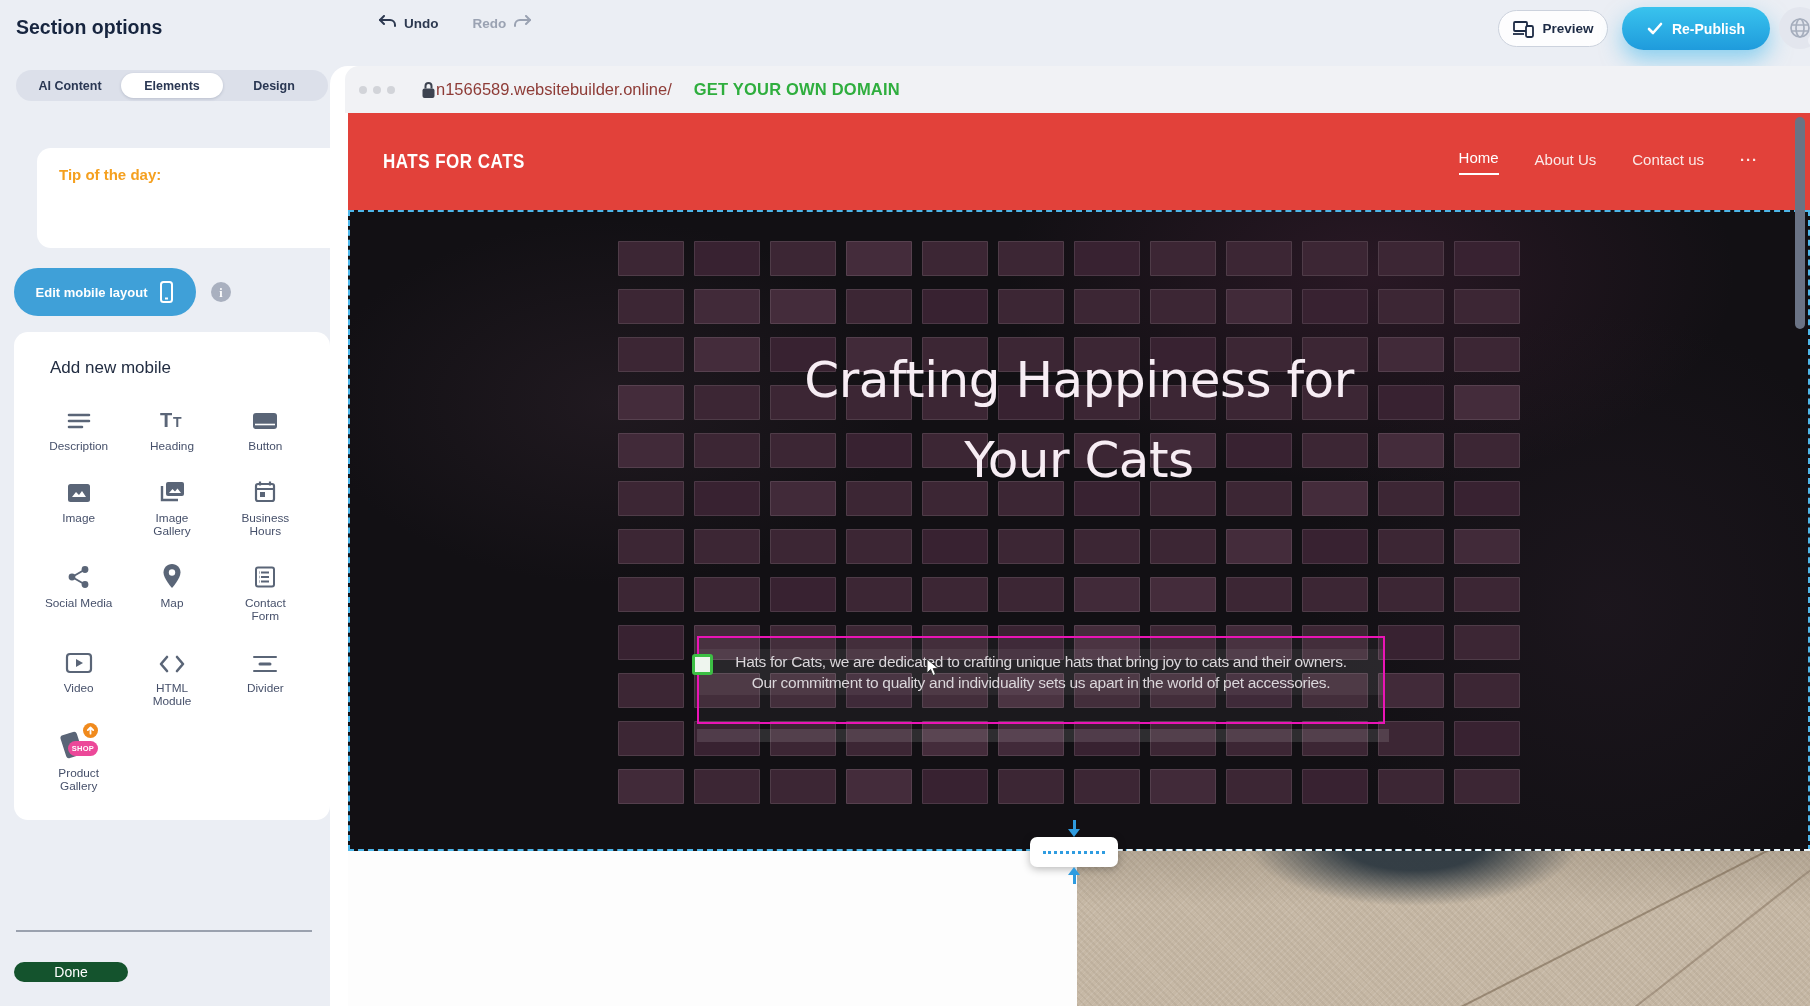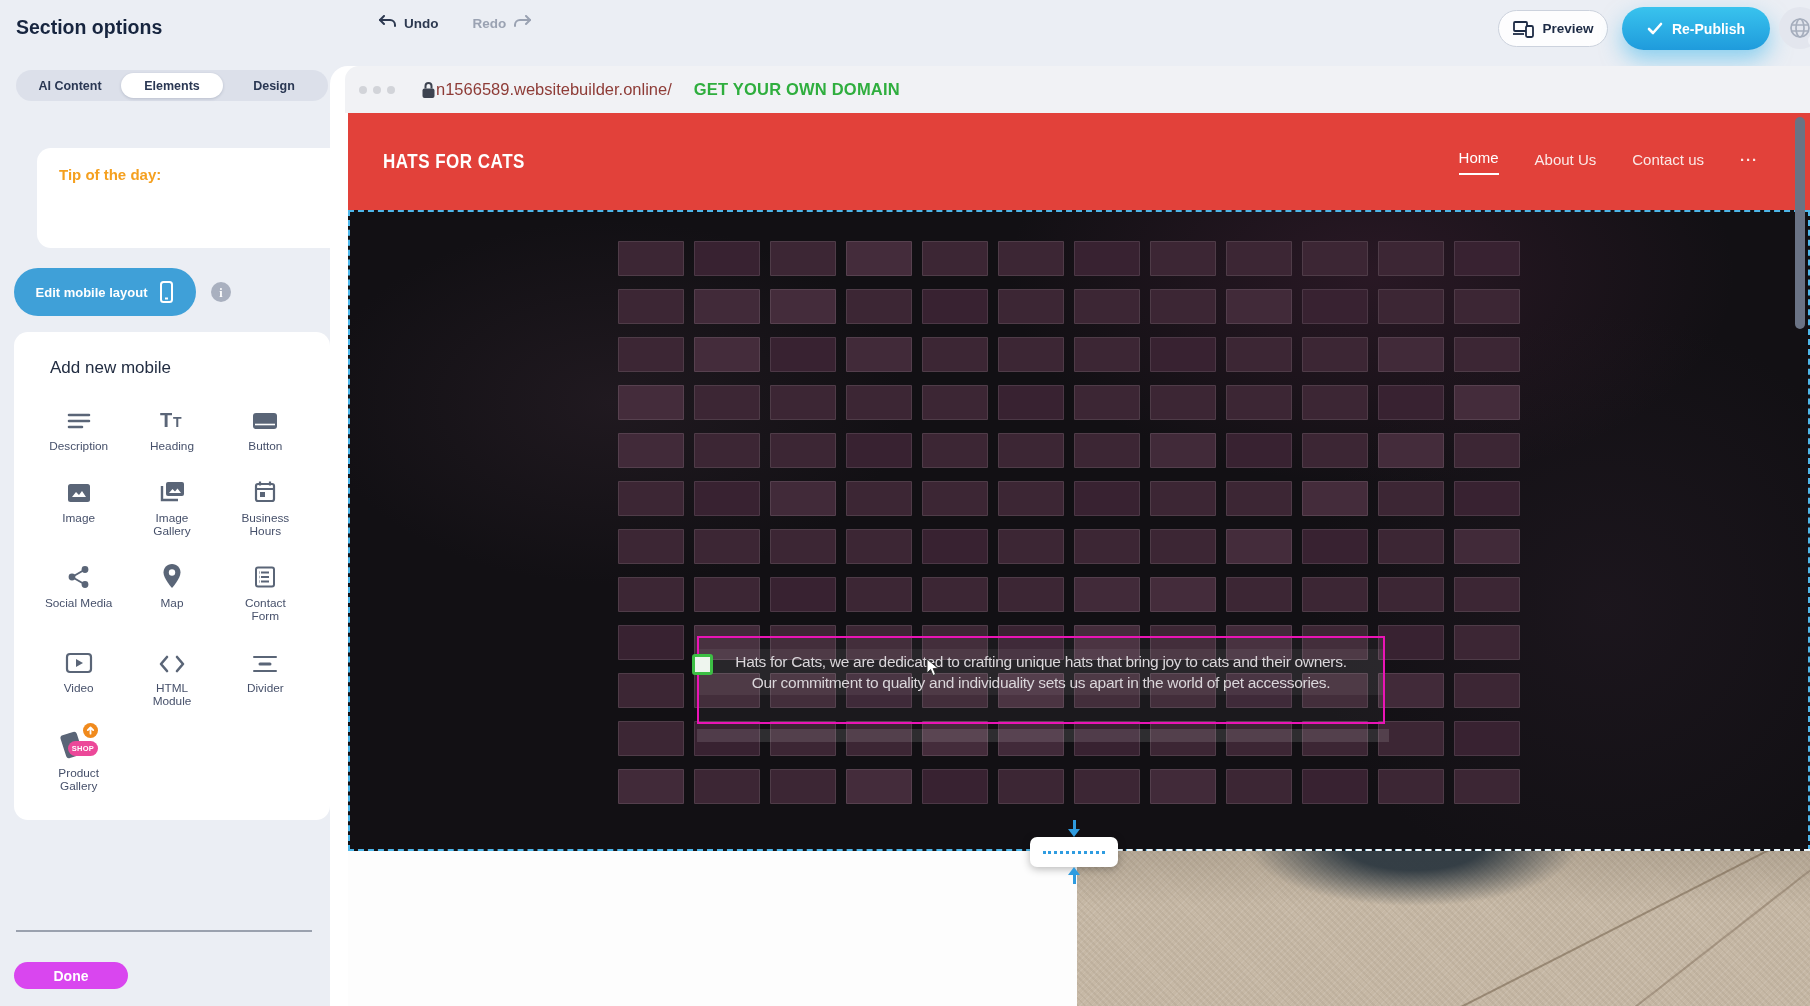--- a/index.html
+++ b/index.html
@@ -67,22 +67,22 @@
   .pg-icon { position:relative; width:40px; height:30px; }
   .pg-tag { position:absolute; left:4px; top:4px; width:17px; height:24px; background:#5a6577;
     border-radius:3px; transform:rotate(-18deg); }
   .pg-shop { position:absolute; left:9px; top:12px; min-width:29px; height:15px; background:#ec4899;
     border-radius:8px; color:#fff; font-size:7.5px; font-weight:bold; display:flex; align-items:center;
     justify-content:center; padding:0 4px; letter-spacing:.3px; }
   .pg-badge { position:absolute; right:1px; top:-6px; width:15px; height:15px; background:#f08a1d;
     border-radius:50%; display:flex; align-items:center; justify-content:center; }
 
   .sidebar-divider { position:absolute; left:16px; top:930px; width:296px; height:2px; background:#9aa1ae; }
-  .btn-done { position:absolute; left:14px; top:962px; width:114px; height:27px; background:#d946ef;
-    border:none; border-radius:21px; color:#fff; font-size:14px; font-weight:bold; cursor:pointer; }
+  .btn-done { position:absolute; left:14px; top:962px; width:114px; height:20px; background:#14532d;
+    border:none; border-radius:21px; color:#fff; font-size:14px; font-weight:normal; cursor:pointer; }
 
   
   .browser { position:absolute; left:330px; top:66px; width:1480px; height:940px; background:#fff;
     border-radius:18px 0 0 0; }
   .urlbar { position:absolute; left:15px; top:0; width:1465px; height:47px; background:#f1f2f5;
     border-radius:14px 0 0 0; display:flex; align-items:center; cursor:text; }
   .traffic { display:flex; gap:6px; margin-left:14px; }
   .traffic span { width:8px; height:8px; border-radius:50%; background:#d2d4d9; }
   .lock { margin-left:26px; }
   .url-text { font-size:16.5px; color:#8e3c37; }
@@ -567,20 +567,24 @@
         <div class="tile"></div>
         <div class="tile"></div>
         <div class="tile"></div>
         <div class="tile"></div>
         <div class="tile"></div>
         <div class="tile"></div>
         <div class="tile"></div>
         <div class="tile"></div>
         <div class="tile"></div>
       </div>
+    <div class="hero-h1">
+      <div>Crafting Happiness for</div>
+      <div>Your Cats</div>
+    </div>
 
     <div class="text-select-box">
       <div class="inner">
         <div class="hero-body">Hats for Cats, we are dedicated to crafting unique hats that bring joy to cats and their owners.</div>
         <div class="hero-body">Our commitment to quality and individuality sets us apart in the world of pet accessories.</div>
       </div>
     </div>
     <div class="green-handle"></div>
     <div class="drop-band"></div>
 

